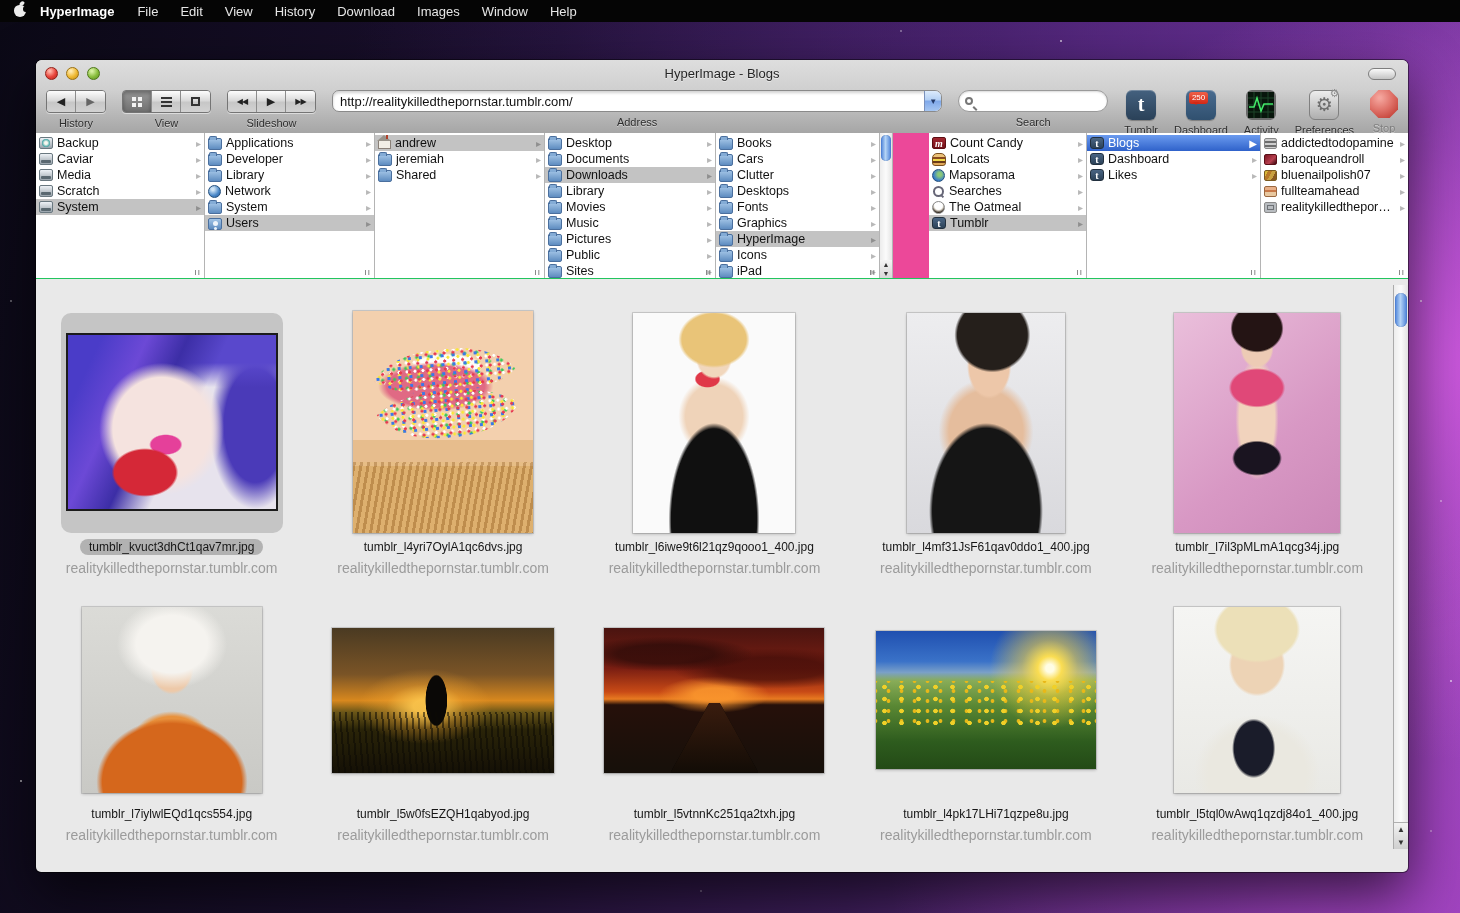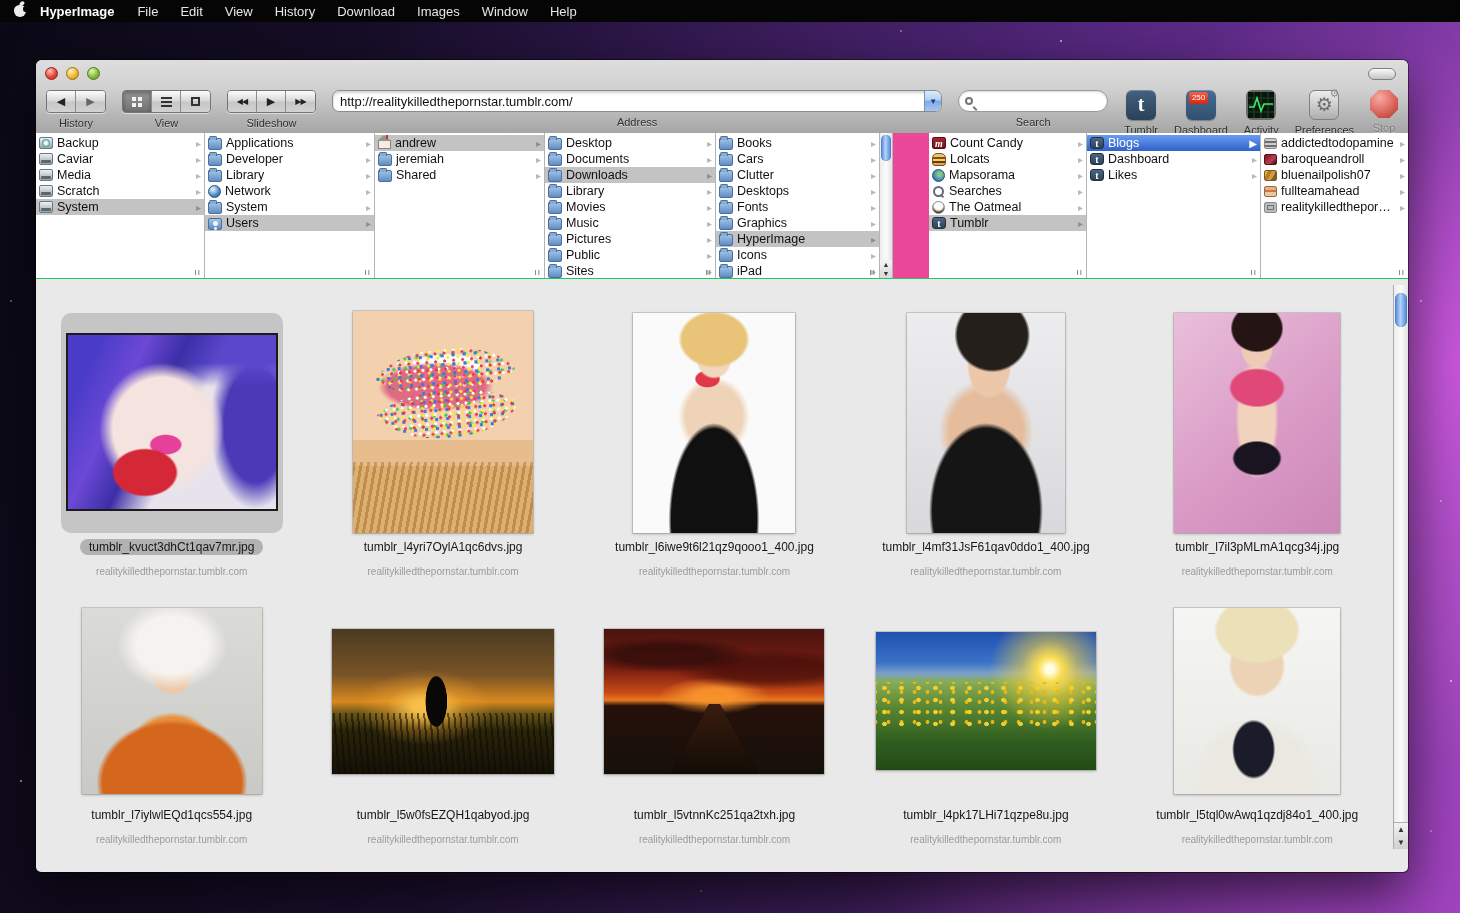--- a/index.html
+++ b/index.html
@@ -96,21 +96,21 @@
   .gridarea{position:absolute;left:0;top:225px;right:15px;bottom:23px;background:#e9e9e9;overflow:hidden}
   .grid-row{display:flex}
   .grid-row.r1{padding-top:8px}
   .grid-row.r2{margin-top:24px}
   .cell{width:20%;display:flex;flex-direction:column;align-items:center}
   .imgbox{height:240px;display:flex;align-items:flex-end;justify-content:center}
   .imgbox.row2{height:200px;align-items:center}
   .selwrap{background:#c5c5c5;border-radius:10px;padding:20px 5px 22px}
   .cap{margin-top:7px;font-size:12px;color:#161616;text-align:center}
   .cappill{background:#b2b2b2;border-radius:9px;padding:1px 9px}
-  .src{margin-top:12px;font-size:10px;color:#9b9b9b;text-align:right}
+  .src{margin-top:6px;font-size:14px;color:#9b9b9b;text-align:right}
   .ph{position:relative;overflow:hidden;box-shadow:0 0 0 1px rgba(0,0,0,.12),0 1px 3px rgba(0,0,0,.25)}
   .ph1{width:212px;height:178px;border:2px solid #1b1b1b;box-shadow:none;background:
     radial-gradient(ellipse 16% 14% at 37% 79%, #d52837 92%, transparent),
     radial-gradient(ellipse 8% 6% at 47% 63%, #e5409a 88%, transparent),
     radial-gradient(ellipse 30% 38% at 45% 54%, #f5e3df 78%, transparent),
     linear-gradient(115deg,#4a3cc8 12%,#6c49d6 28%,#3c2ea6 42%,rgba(60,46,166,0) 56%),
     linear-gradient(to bottom,#5948cc 0 16%,rgba(89,72,204,0) 30%),
     radial-gradient(ellipse 22% 48% at 90% 52%, #4a3ab8 68%, transparent),
     #e7e3ed}
   .ph2{width:180px;height:222px;background:
@@ -253,20 +253,21 @@
 </div>
 
 <div class="window">
   <div class="header">
     <div class="titlebar">
       <div class="lights">
         <span class="tl tl-close"></span>
         <span class="tl tl-min"></span>
         <span class="tl tl-zoom"></span>
       </div>
+      <div class="title">HyperImage - Blogs</div>
       <div class="pillbtn"></div>
     </div>
     <div class="toolbar">
       <div class="tgroup">
         <div class="segwrap">
           <div class="seg">◀</div>
           <div class="seg" style="color:#666">▶</div>
         </div>
         <div class="tlabel">History</div>
       </div>

